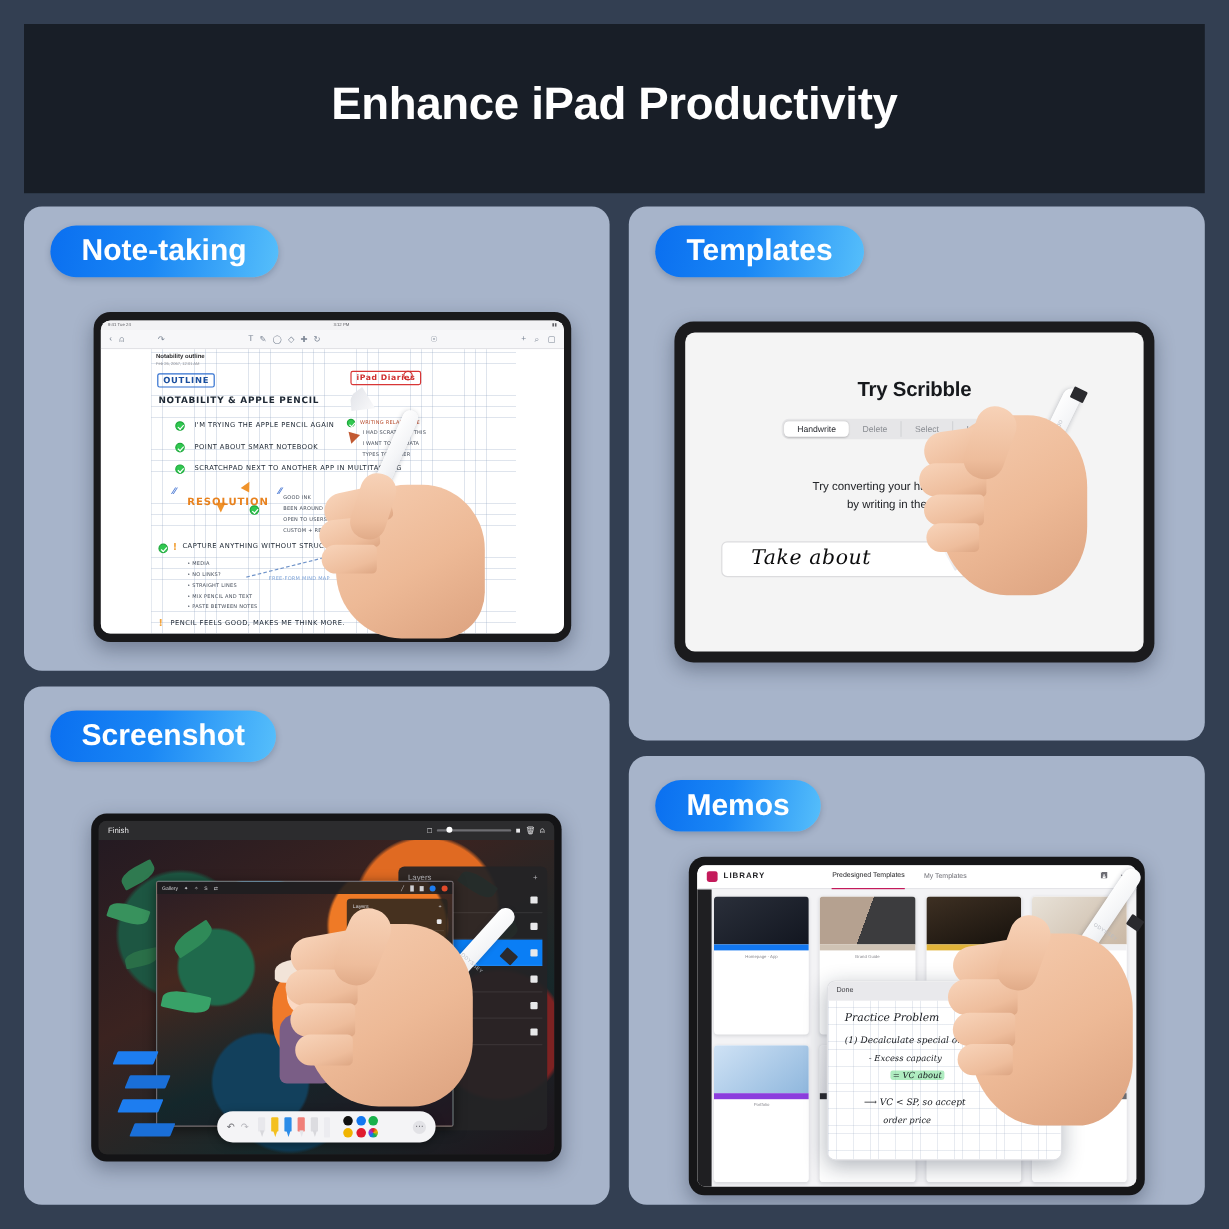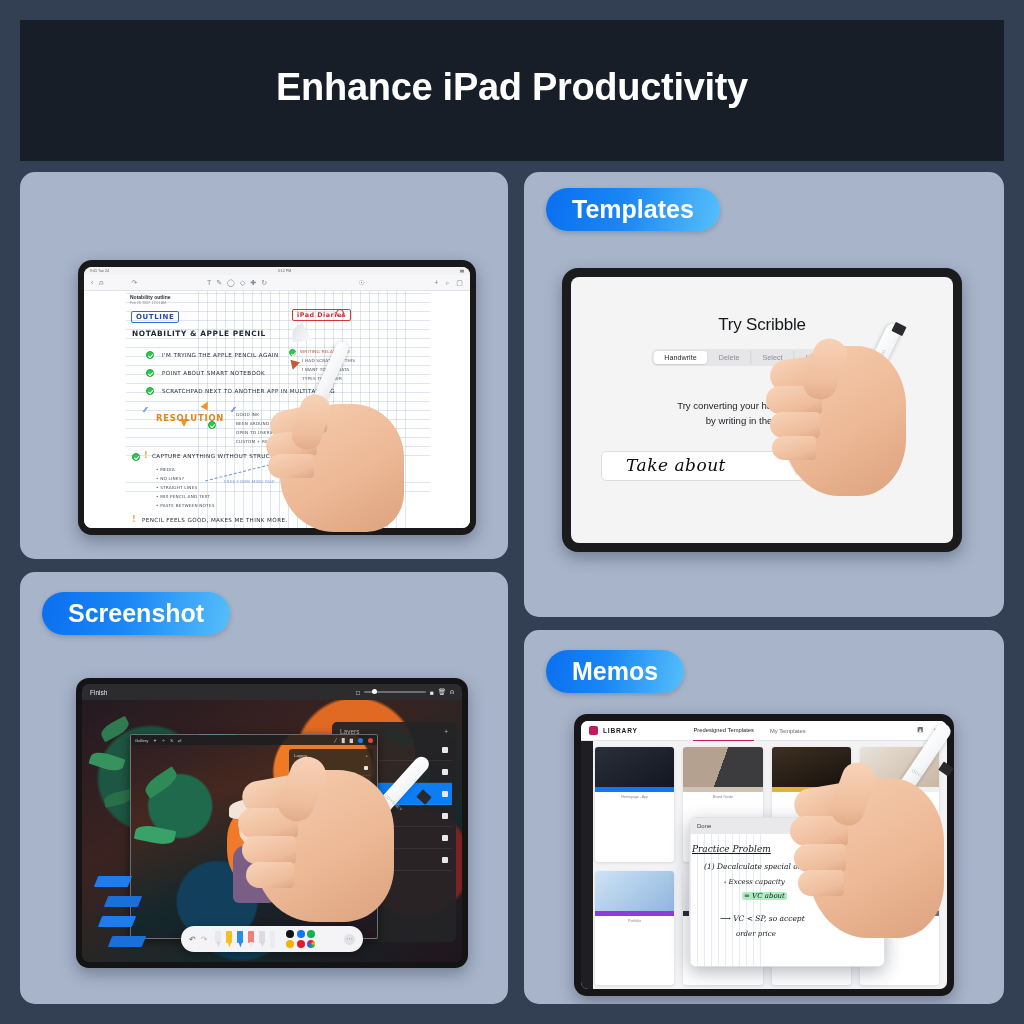--- a/index.html
+++ b/index.html
@@ -113,21 +113,21 @@
   .nt-gray { position:absolute; background:#b9c0c9; }
 
   
   .sc-tablet {
     left: 38px; top: 96px; width: 400px; height: 284px;
     border-radius: 16px; background: #1b1b1d;
   }
   .sc-screen { left: 9px; top: 9px; right: 9px; bottom: 9px; border-radius: 8px; background: #f4f4f4; }
   .sc-title {
     position: absolute; left: 0; right: 0; top: 38px; text-align: center;
-    font-size: 17px; font-weight: normal; color: #16181c; letter-spacing: -.2px;
+    font-size: 17px; font-weight: bold; color: #16181c; letter-spacing: -.2px;
   }
   .sc-seg {
     position: absolute; left: 50%; transform: translateX(-50%); top: 72px;
     display: flex; background: #e6e6e8; border-radius: 6px; padding: 2px;
     height: 17px; align-items: center;
   }
   .sc-seg-item {
     font-size: 7.2px; color: #8a8d93; padding: 0 11px; height: 13px;
     display: flex; align-items: center; border-right: .5px solid #d3d4d7;
   }
@@ -293,20 +293,21 @@
 </head>
 <body>
 
 <div class="page">
 
   <div class="header">
     <div class="header-title">Enhance iPad Productivity</div>
   </div>
 
   <div class="card card-nt">
+    <div class="badge nt">Note-taking</div>
 
     <div class="tablet nt-tablet">
       <div class="screen nt-screen">
 
         <div class="nt-status">
           <span>9:41 Tue 24</span>
           <span>3:12 PM</span>
           <span>▮▮</span>
         </div>
 
@@ -685,21 +686,21 @@
         <div class="mm-note">
           <div class="mm-note-bar">
             <span>Done</span>
             <span class="mm-note-icons">
               <span>⛶</span>
               <span>⚄</span>
               <span>✎</span>
             </span>
           </div>
           <div class="mm-note-paper">
-            <div class="memo-hw" style="left:2px; top:10px; font-size:9px; text-decoration: underline;">Practice Problem</div>
+            <div class="memo-hw" style="left:14px; top:10px; font-size:9px; ">Practice Problem</div>
             <div class="memo-hw" style="left:14px; top:28px; font-size:7.5px;">(1) Decalculate special order decision</div>
             <div class="memo-hw" style="left:34px; top:44px; font-size:7px;">- Excess capacity</div>
             <div class="memo-hw" style="left:52px; top:58px; font-size:7px; background:rgba(110,220,140,.55); padding:0 2px; border-radius:2px;">= VC about</div>
             <div class="memo-hw" style="left:30px; top:80px; font-size:7.5px;">⟶ <span>VC &lt; SP, so accept</span></div>
             <div class="memo-hw" style="left:46px; top:96px; font-size:7px;">order price</div>
           </div>
         </div>
       </div>
     </div>
 

